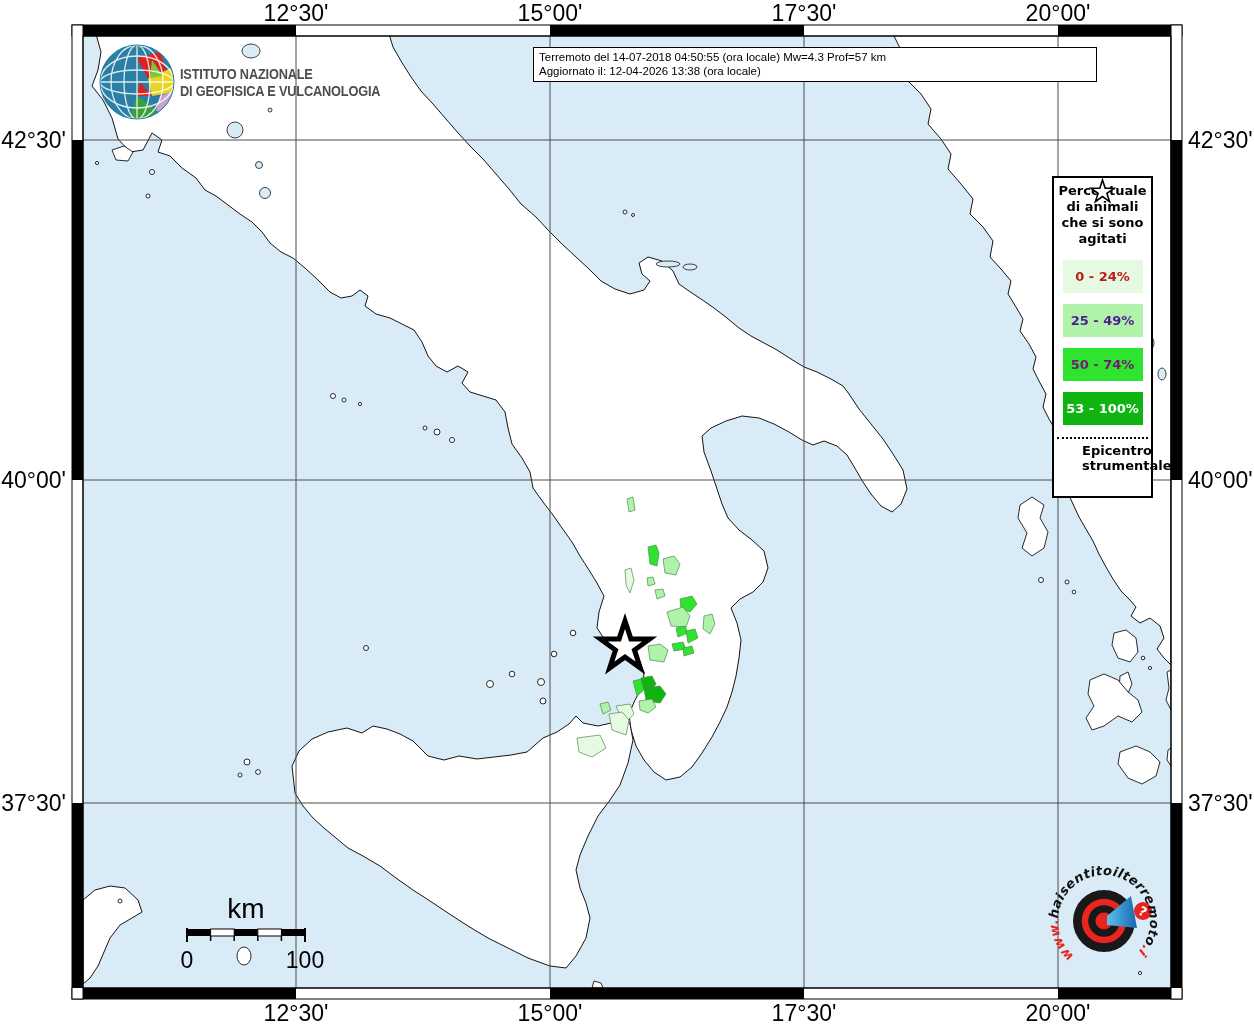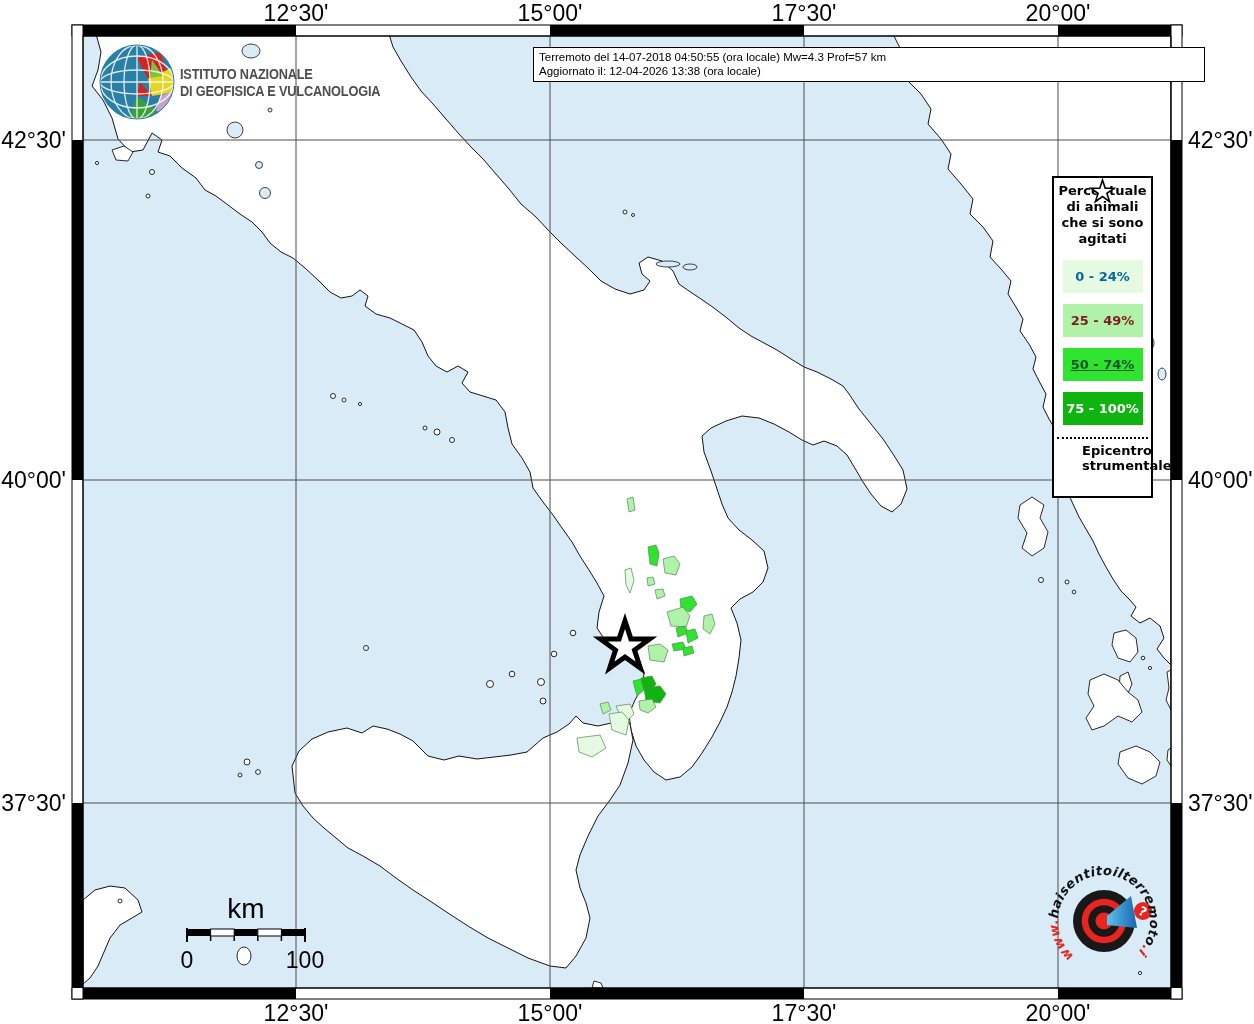--- a/index.html
+++ b/index.html
@@ -7,21 +7,21 @@
          font-family:"Liberation Sans",sans-serif;}
   .stage svg{position:absolute;left:0;top:0;}
   .axis-text{font:23px "Liberation Sans",sans-serif;fill:#000;}
   .scale-num{font:23px "Liberation Sans",sans-serif;fill:#000;}
   .scale-unit{font:28px "Liberation Sans",sans-serif;fill:#000;}
   .coast{stroke:#141414;stroke-width:1;fill:#ffffff;stroke-linejoin:round;}
   .islet{stroke:#141414;stroke-width:0.9;}
   .lake{stroke:#141414;stroke-width:0.8;}
   .grid{stroke:#4c4c4c;stroke-width:1;}
   .muni{stroke:#4f8a4f;stroke-width:0.7;}
-  .info-box{position:absolute;left:533px;top:47px;width:672px;background:#ffffff;
+  .info-box{position:absolute;left:533px;top:47px;width:564px;background:#ffffff;
             border:1px solid #000;box-sizing:border-box;padding:3px 5px;
             font:11.5px/13.6px "Liberation Sans",sans-serif;color:#000;}
   .legend-box{position:absolute;left:1052px;top:176px;width:101px;height:322px;background:#ffffff;
               border:2px solid #000;box-sizing:border-box;text-align:center;
               font-family:"DejaVu Sans",sans-serif;}
   .legend-title{font-weight:bold;font-size:13px;line-height:16px;padding:5px 2px 2px 2px;color:#000;}
   .swatch{width:80px;height:33px;margin:11px auto 0 auto;font-weight:bold;font-size:13px;
           line-height:33px;color:#000;}
   .legend-sep{border-top:2px dotted #000;margin:12px 3px 0 3px;}
   .legend-epi{font-weight:bold;font-size:13px;line-height:15px;padding-top:4px;color:#000;padding-left:28px;}
@@ -255,24 +255,24 @@
   <div>Aggiornato il: 12-04-2026 13:38 (ora locale)</div>
 </div>
 
 <div class="ingv-name">
   <div>ISTITUTO NAZIONALE</div>
   <div>DI GEOFISICA E VULCANOLOGIA</div>
 </div>
 
 <div class="legend-box">
   <div class="legend-title">Percentuale di animali che si sono agitati</div>
-  <div class="swatch" style="background-color: rgb(230, 250, 226); color: #0369a1;">0 - 24%</div>
-  <div class="swatch" style="background-color: rgb(176, 242, 170); color: #7f1d1d;">25 - 49%</div>
-  <div class="swatch" style="background-color: rgb(47, 228, 47); color: #14532d; text-decoration: underline;">50 - 74%</div>
-  <div class="swatch" style="background-color: rgb(16, 180, 16); color: rgb(255, 255, 255);">75 - 100%</div>
+  <div class="swatch" style="background-color: rgb(230, 250, 226); color: #b91c1c;">0 - 24%</div>
+  <div class="swatch" style="background-color: rgb(176, 242, 170); color: #4c1d95;">25 - 49%</div>
+  <div class="swatch" style="background-color: rgb(47, 228, 47); color: #701a75;">50 - 74%</div>
+  <div class="swatch" style="background-color: rgb(16, 180, 16); color: rgb(255, 255, 255);">53 - 100%</div>
   <div class="legend-sep"></div>
   <div class="legend-epi">Epicentro strumentale</div>
   <svg width="97" height="28" viewBox="0 0 97 28">
     <polygon points="48.5,2 51.2,10.3 59.9,10.3 52.9,15.4 55.6,23.7 48.5,18.6 41.4,23.7 44.1,15.4 37.1,10.3 45.8,10.3" fill="#ffffff" stroke="#000" stroke-width="1.6"></polygon>
   </svg>
 </div>
 
 </div>
 
 </body></html>

